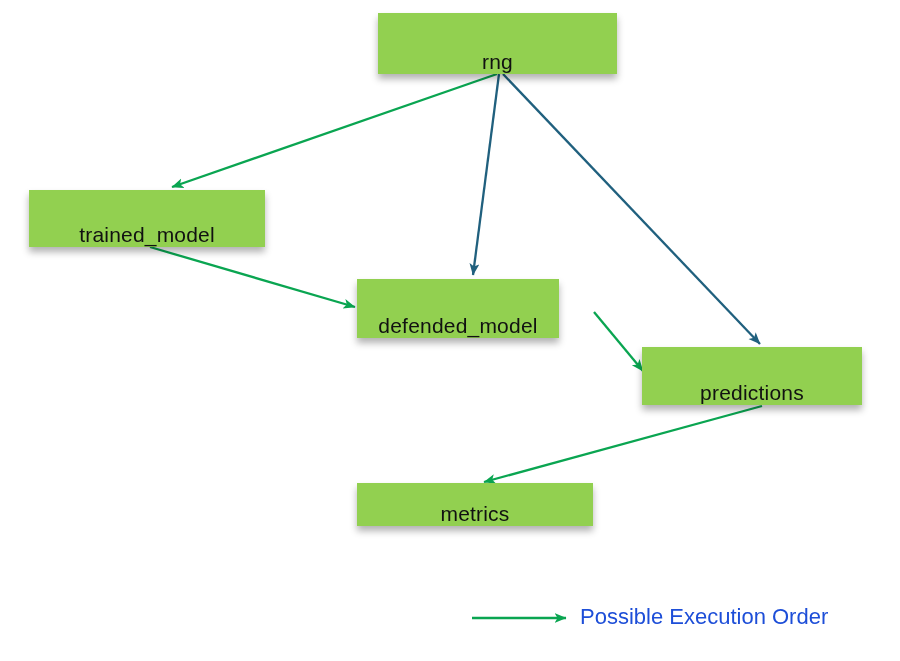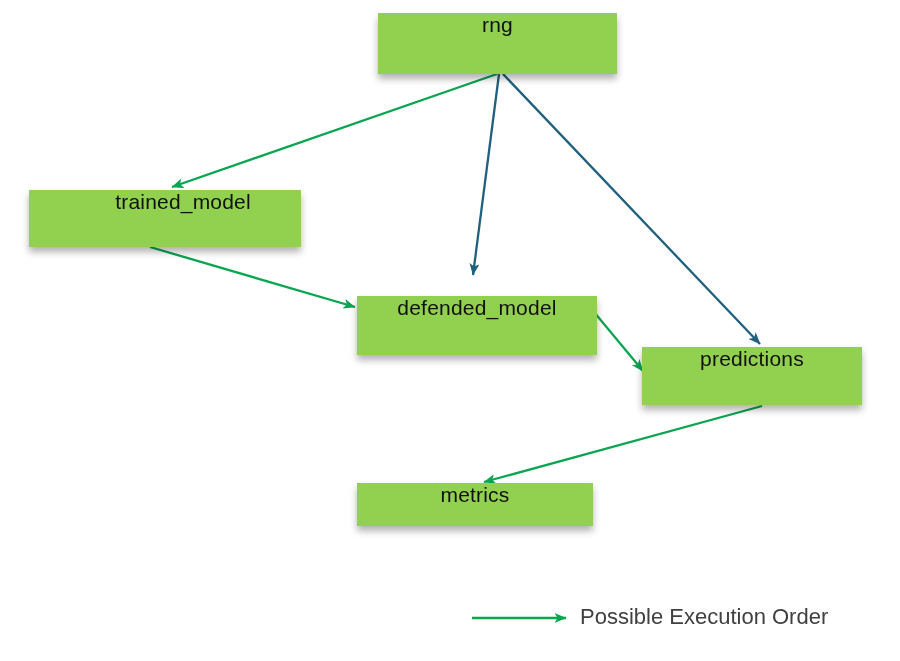--- a/index.html
+++ b/index.html
@@ -20,37 +20,37 @@
     left: 0;
     top: 0;
     width: 900px;
     height: 661px;
   }
   .node {
     position: absolute;
     background: #92D050;
     box-shadow: 0 5px 7px rgba(0,0,0,0.30);
     display: flex;
-    align-items: flex-start;
+    align-items: flex-end;
     justify-content: center;
     font-size: 21px;
     color: #111111;
     letter-spacing: 0.2px;
   }
   .node-rng            { left: 378px; top: 13px;  width: 239px; height: 61px; }
-  .node-trained-model  { left: 29px;  top: 190px; width: 236px; height: 57px; padding-left: 36px; }
-  .node-defended-model { left: 357px; top: 296px; width: 240px; height: 59px; }
+  .node-trained-model  { left: 29px;  top: 190px; width: 236px; height: 57px; }
+  .node-defended-model { left: 357px; top: 279px; width: 202px; height: 59px; }
   .node-predictions    { left: 642px; top: 347px; width: 220px; height: 58px; }
   .node-metrics        { left: 357px; top: 483px; width: 236px; height: 43px; }
   .legend {
     position: absolute;
     left: 580px;
     top: 604px;
     font-size: 22px;
-    color: #404040;
+    color: #1d4ed8;
     white-space: nowrap;
   }
 </style>
 </head>
 <body>
 
 <div id="canvas">
 
   <svg id="edge-layer" width="900" height="661" viewBox="0 0 900 661" xmlns="http://www.w3.org/2000/svg">
     <defs>

